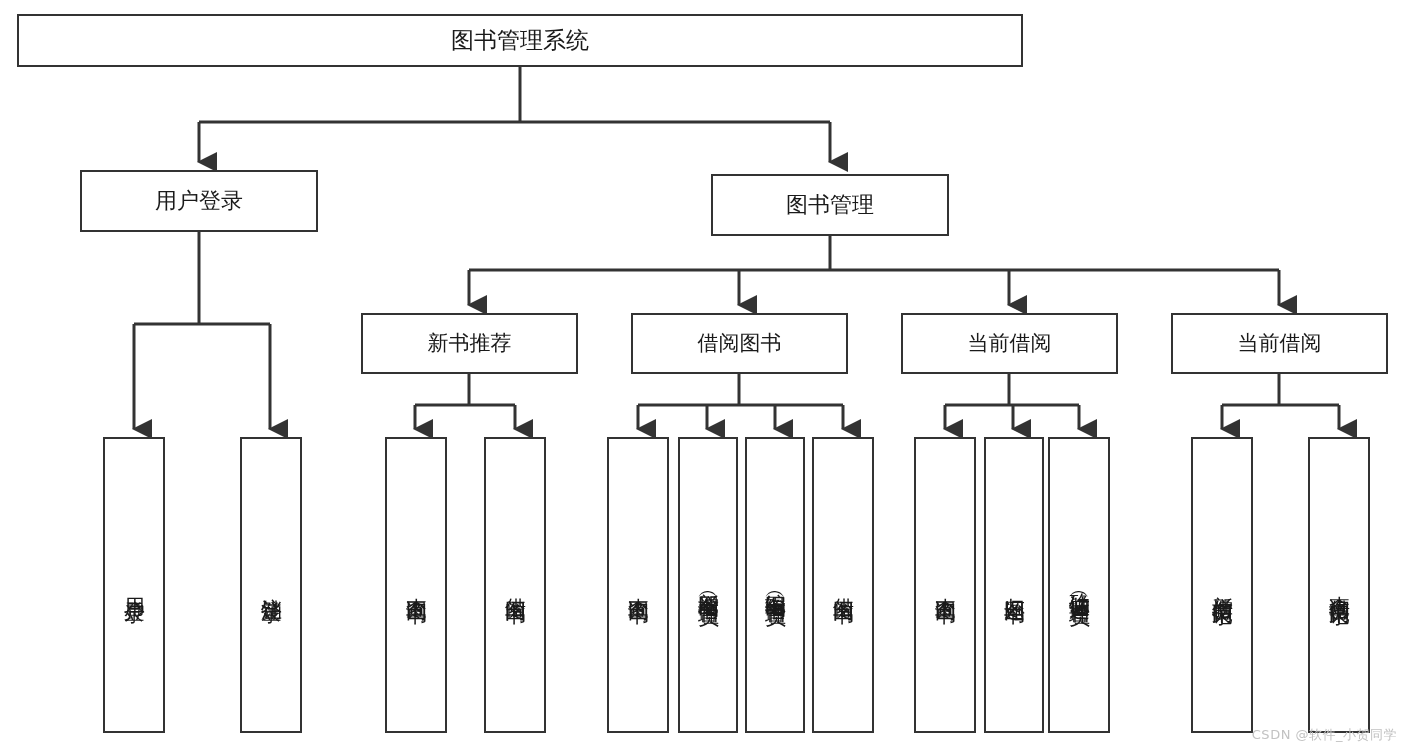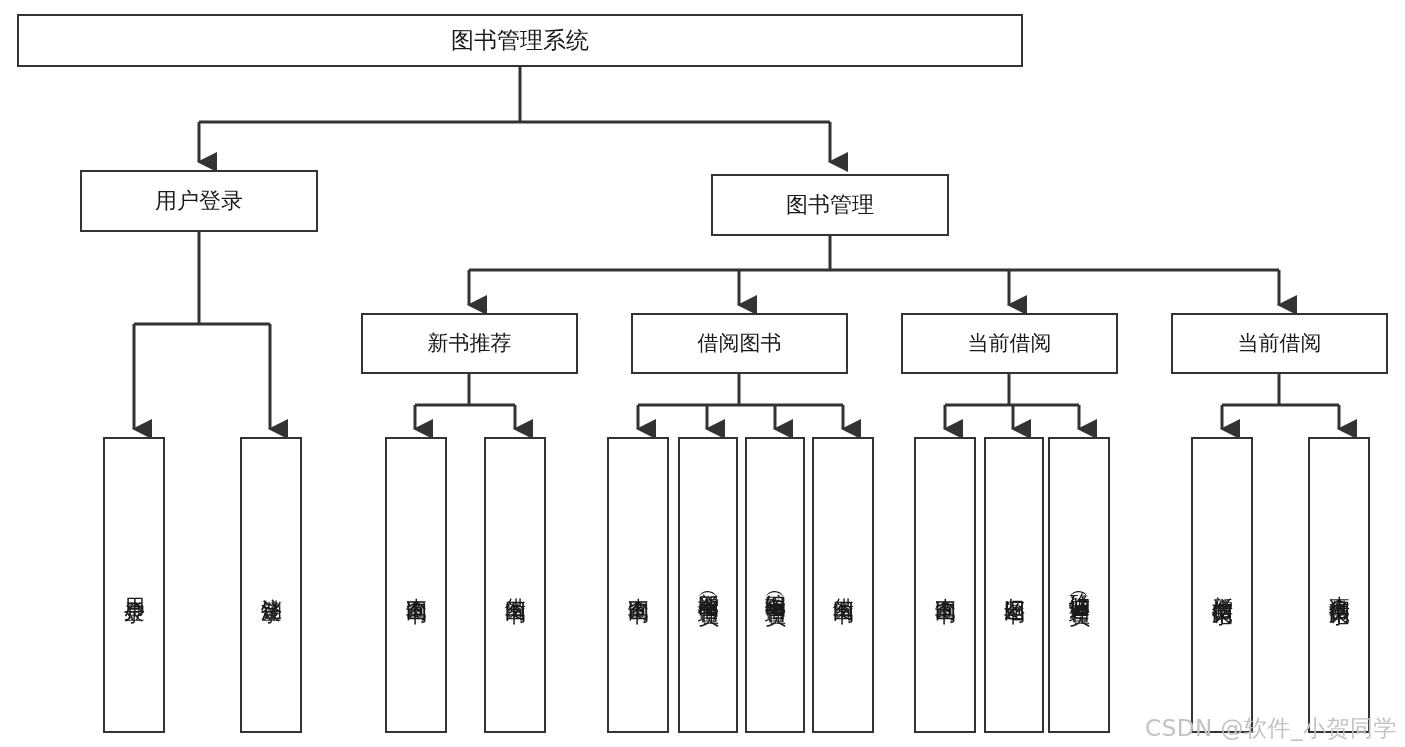--- a/index.html
+++ b/index.html
@@ -57,21 +57,21 @@
     text-orientation: upright;
     font-size: 21px;
     letter-spacing: 2px;
     line-height: 1;
     white-space: nowrap;
   }
   #watermark {
     position: absolute;
     right: 8px;
     bottom: 3px;
-    font-size: 23px;
+    font-size: 13px;
     color: #c2c2c2;
     letter-spacing: 0.5px;
     white-space: nowrap;
     pointer-events: none;
   }
 </style>
 </head>
 <body>
 
 <div id="diagram-root">

